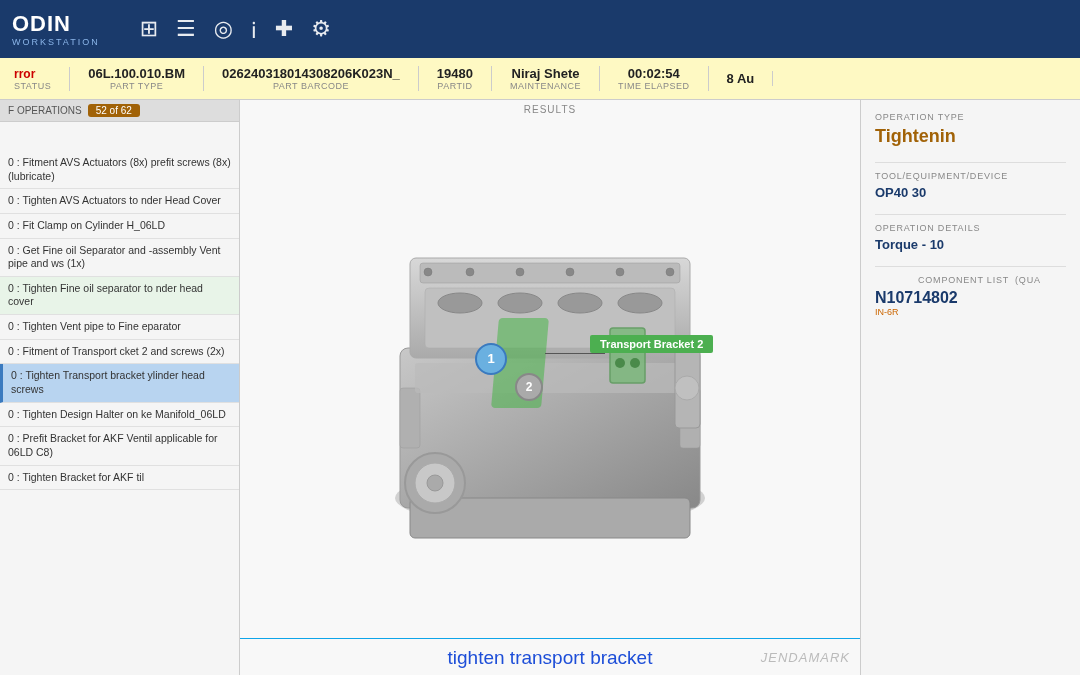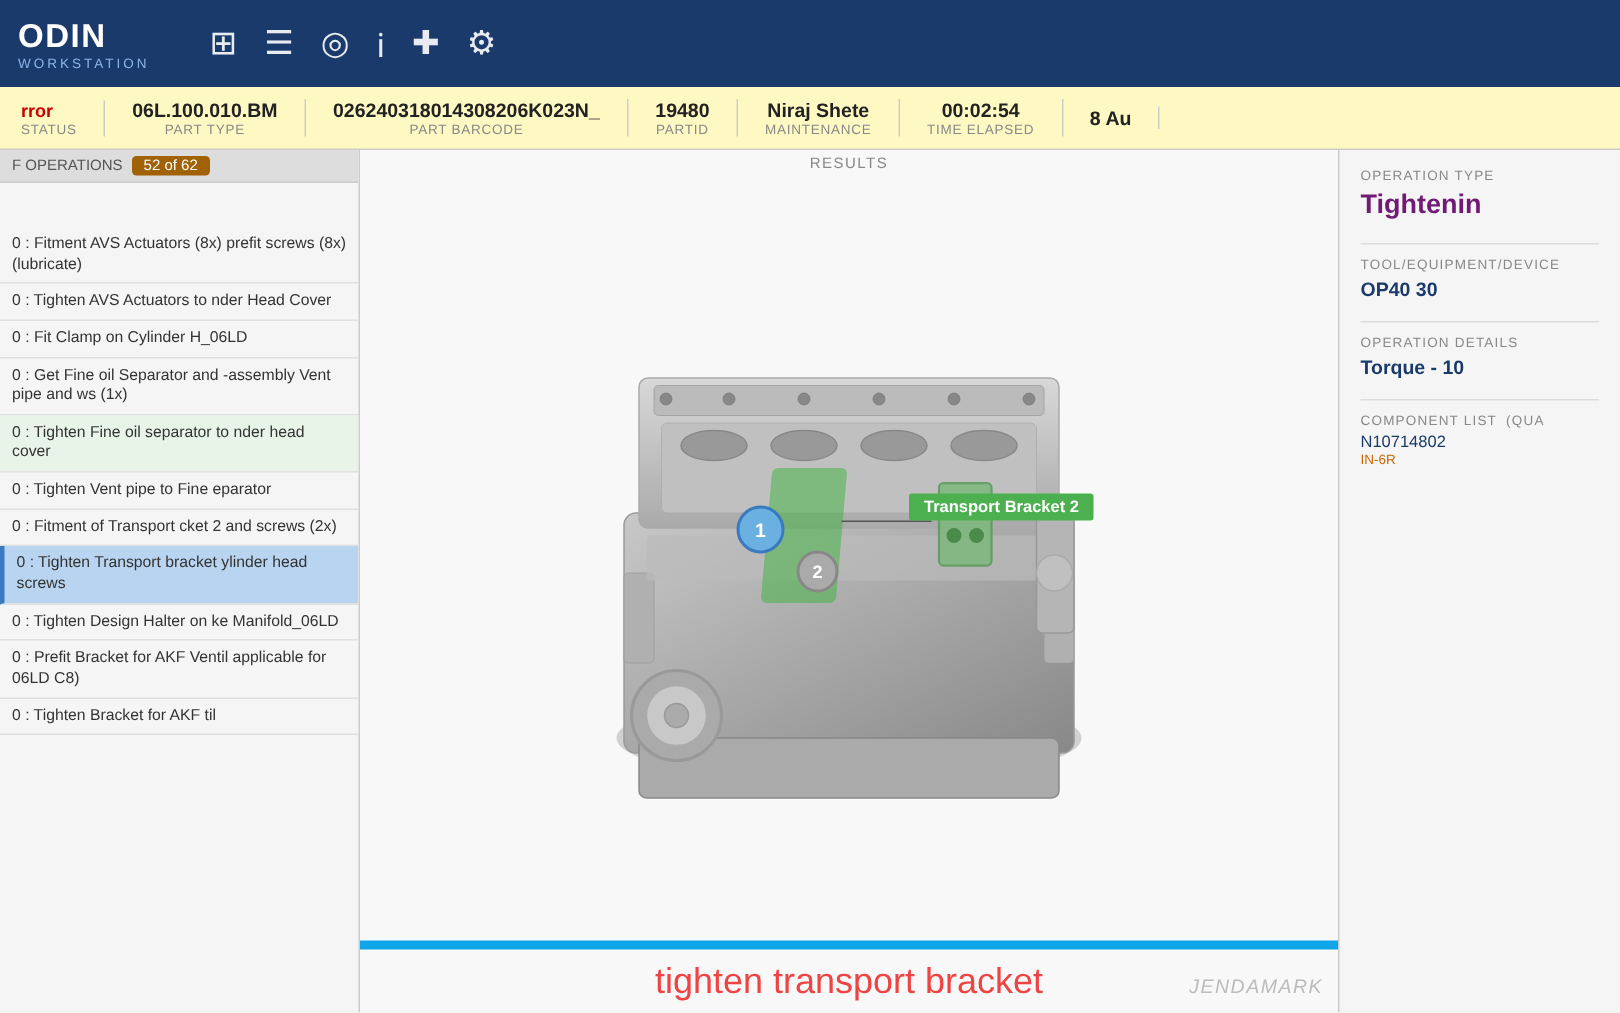--- a/index.html
+++ b/index.html
@@ -233,69 +233,69 @@
       height: 90px;
       background: rgba(60, 180, 60, 0.5);
       transform: skewX(-5deg);
       border-radius: 4px;
       z-index: 8;
     }
 
     .caption-bar {
       text-align: center;
       padding: 8px 0 6px 0;
-      font-size: 24px;
-      color: #ef4444;
+      font-size: 19px;
+      color: #1d4ed8;
       font-weight: 300;
-      border-top: 6px solid #0ea5e9;
+      border-top: 1px solid #0ea5e9;
       background: #f8f8f8;
     }
     .jendamark-watermark {
       position: absolute;
       bottom: 10px;
       right: 10px;
       color: #bbb;
       font-size: 13px;
       letter-spacing: 1px;
       font-style: italic;
     }
 
     
     .right-panel {
-      width: 188px;
+      width: 220px;
       background: #f5f5f5;
       border-left: 1px solid #ccc;
       padding: 12px 14px;
       font-size: 11px;
       overflow-y: auto;
     }
     .right-panel-section {
       margin-bottom: 14px;
     }
     .rp-label {
       font-size: 9px;
       color: #888;
       text-transform: uppercase;
       letter-spacing: 0.8px;
       margin-bottom: 4px;
     }
     .rp-value {
       font-size: 18px;
       font-weight: bold;
-      color: #701a75;
+      color: #a16207;
       line-height: 1.2;
     }
     .rp-value-small {
       font-size: 13px;
       font-weight: bold;
       color: #1a3a6b;
     }
     .rp-component {
-      font-size: 11px;
-      font-weight: normal;
+      font-size: 16px;
+      font-weight: bold;
       color: #1a3a6b;
     }
     .rp-sub {
       font-size: 9px;
       color: #cc6600;
       text-transform: uppercase;
     }
     .divider {
       border: none;
       border-top: 1px solid #ddd;
@@ -474,21 +474,21 @@
       <div class="rp-label">TOOL/EQUIPMENT/DEVICE</div>
       <div class="rp-value-small">OP40 30</div>
     </div>
     <hr class="divider">
     <div class="right-panel-section">
       <div class="rp-label">OPERATION DETAILS</div>
       <div class="rp-value-small">Torque - 10</div>
     </div>
     <hr class="divider">
     <div class="right-panel-section">
-      <div style="display:flex; gap:6px; align-items:center;">
+      <div style="display:flex; gap:6px; align-items:center;margin-left:43px;">
         <div class="rp-label">COMPONENT LIST</div>
         <div class="rp-label">(QUA</div>
       </div>
       <div class="rp-component">N10714802</div>
       <div class="rp-sub">IN-6R</div>
     </div>
   </div>
 
 </div>
 

